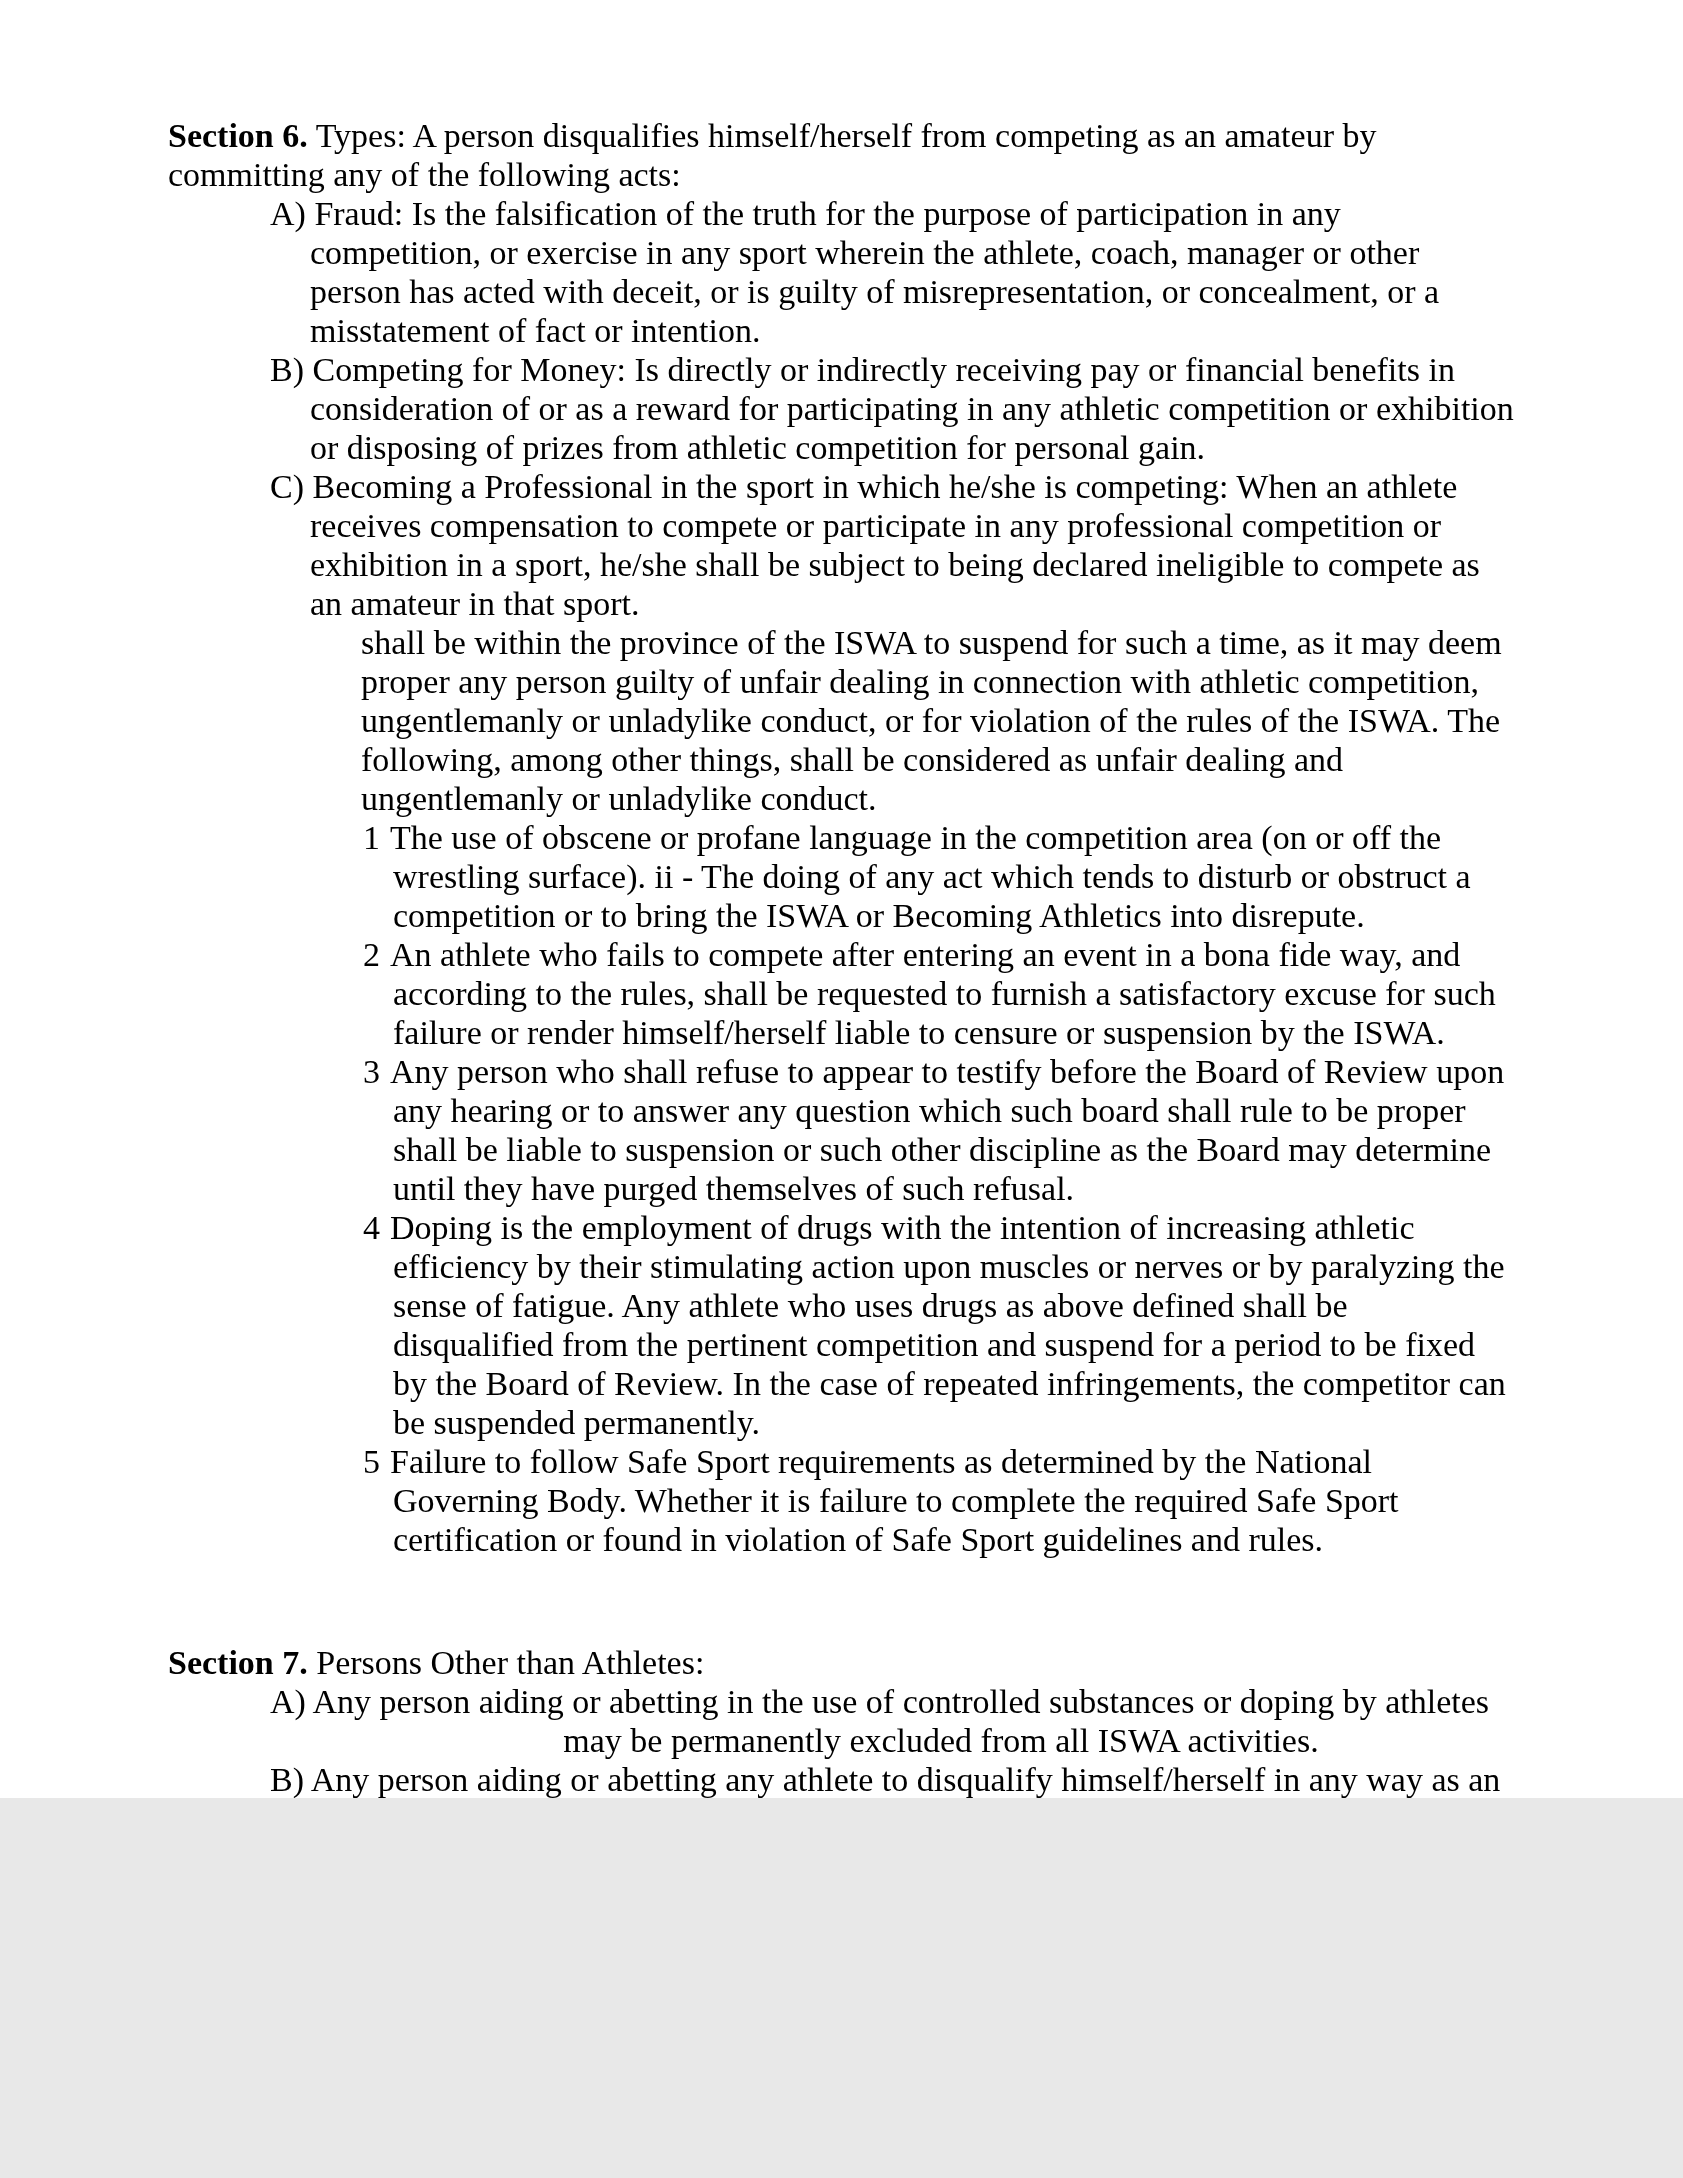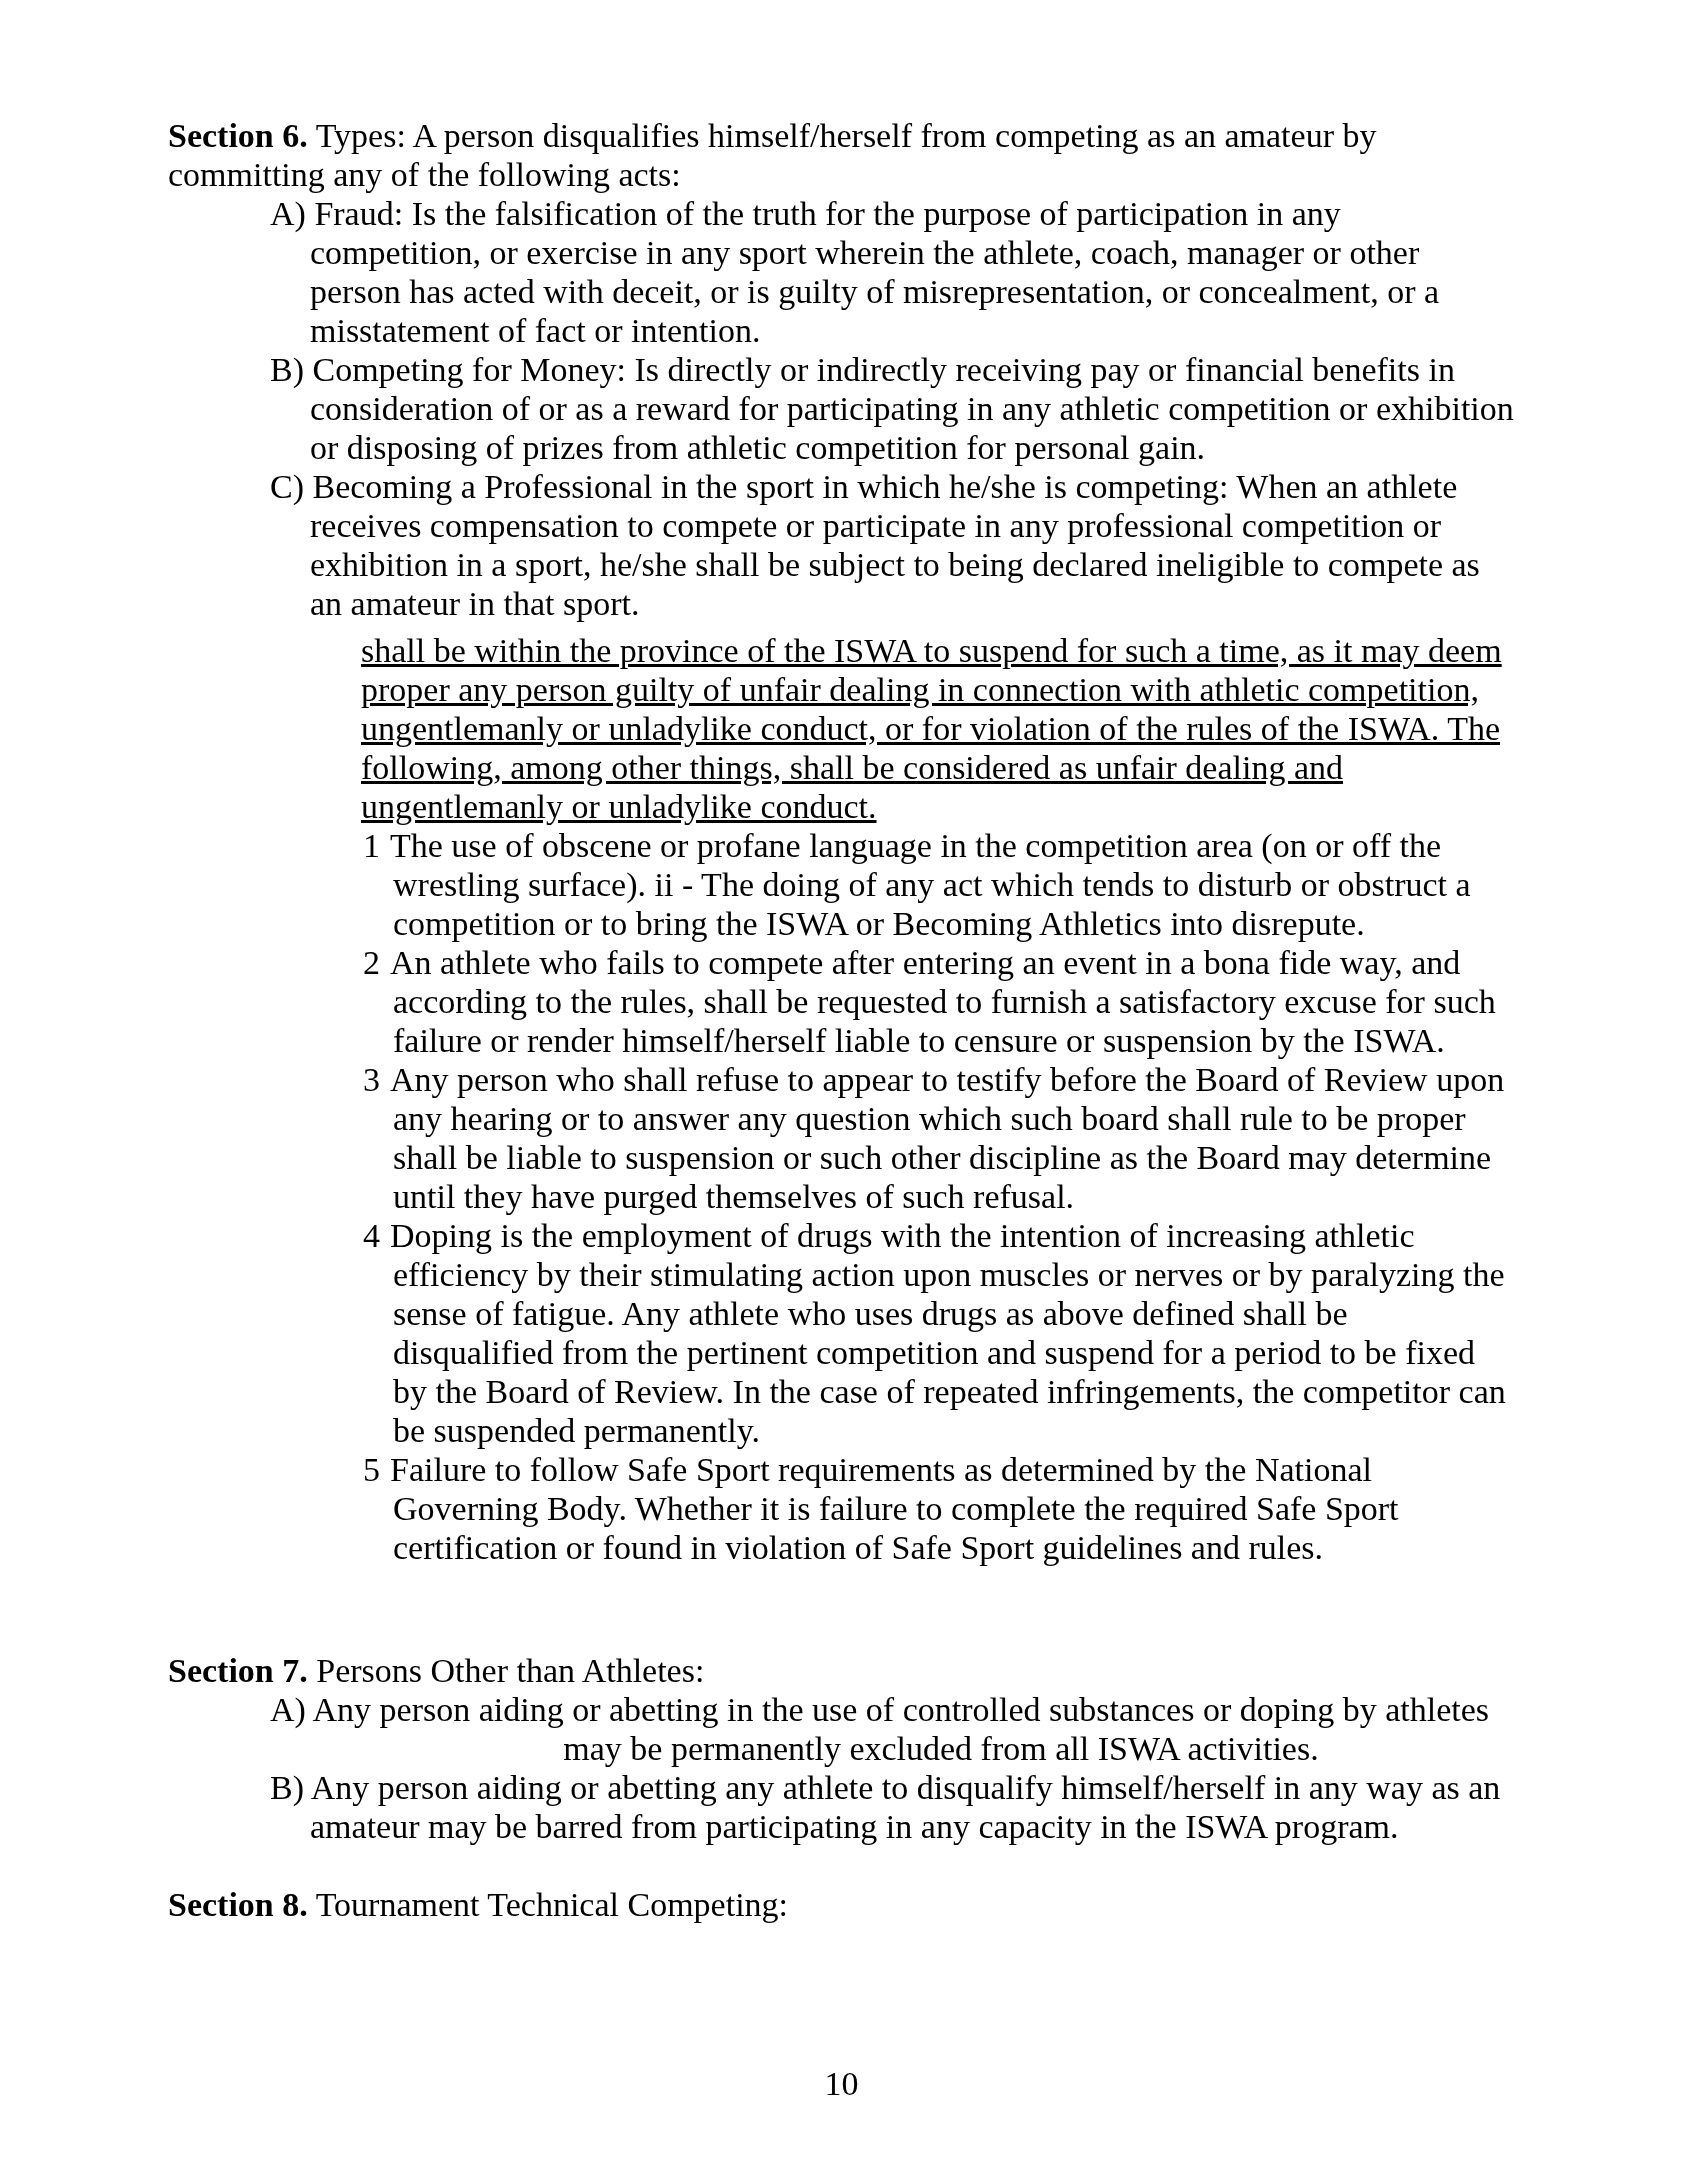--- a/index.html
+++ b/index.html
@@ -1,38 +1,38 @@
 <!DOCTYPE html>
 <html><head>
 <meta charset="utf-8">
 <style>
   html, body { margin: 0; padding: 0; background: #e8e8e8; }
   .page {
     position: relative;
     width: 1683px;
-    height: 2178px;
+    height: 1798px;
     background: #ffffff;
     color: #000000;
     font-family: "Liberation Serif", "DejaVu Serif", serif;
     font-size: 34px;
     line-height: 39px;
     overflow: hidden;
   }
   .content {
     position: absolute;
     left: 168px;
     top: 116px;
     width: 1346px;
   }
   .para { margin: 0; padding: 0; }
   .b { font-weight: bold; }
   
   .li { margin: 0; padding-left: 142px; text-indent: -40px; }
   
-  .d-cont { margin: 8px 0 0 193px; text-decoration: underline; }
+  .d-cont { margin: 0 0 0 193px; }
   
   .ni { margin: 0; padding-left: 225px; text-indent: -30px; }
   .ni .lab { margin-right: 10px; }
   
   .s7a-cont { margin: 0 0 0 200px; text-align: center; }
   .sec7-head { margin-top: 84px; }
   .sec8-head { margin-top: 39px; }
   .page-num {
     position: absolute;
     top: 2037px;

